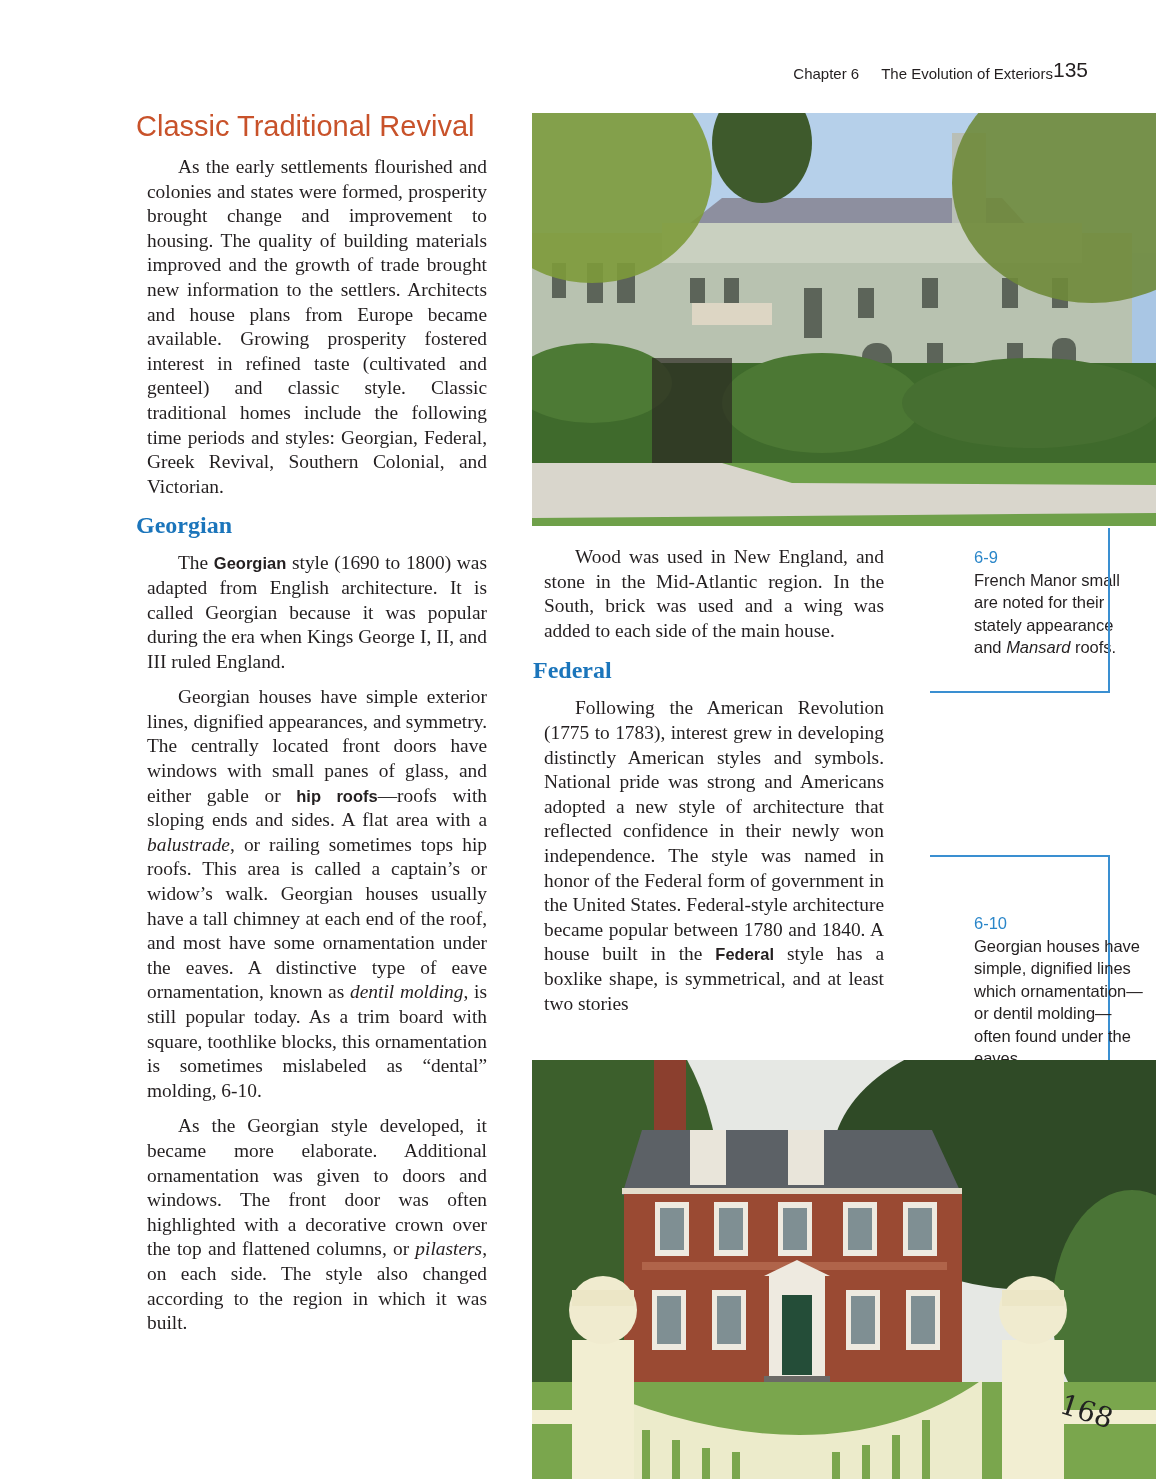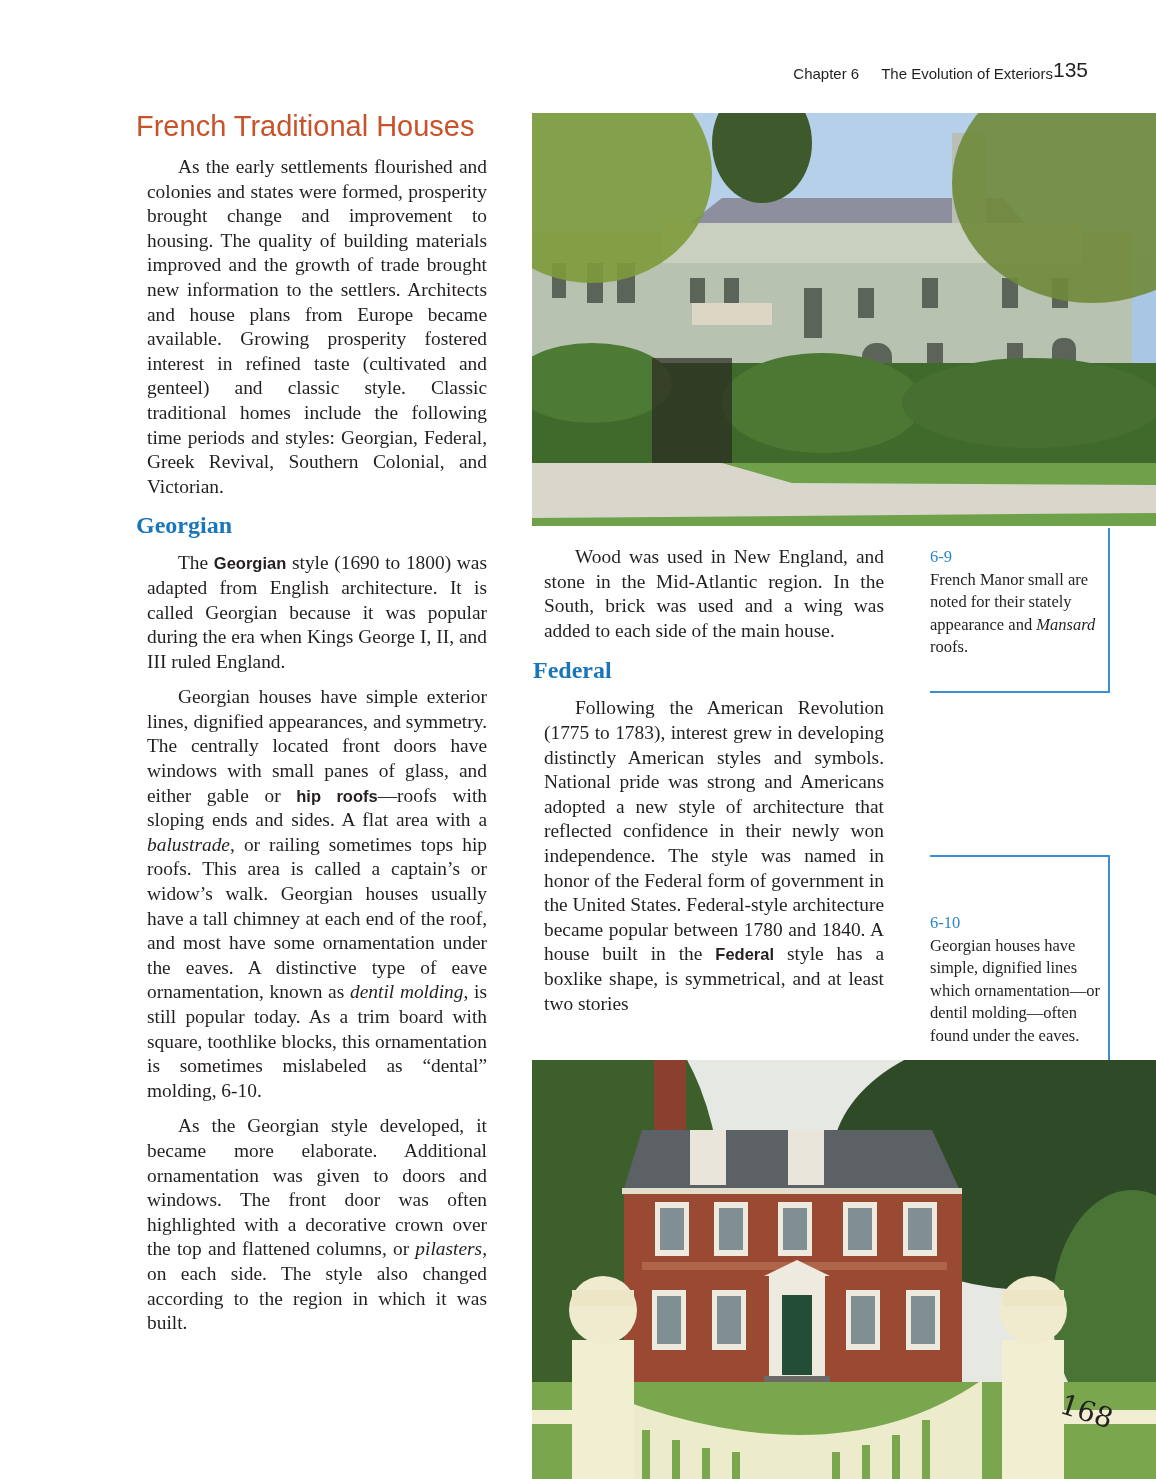--- a/index.html
+++ b/index.html
@@ -21,37 +21,37 @@
   p.body { margin: 11px; text-indent: 31px; hyphens: manual; }
   .kw { font-family: "Liberation Sans", sans-serif; font-weight: bold; font-size: 16.5px; }
   em { font-style: italic; }
 
   
   .photo { position: absolute; overflow: hidden; }
   .photo-top { left: 532px; top: 113px; width: 624px; height: 413px; }
   .photo-bottom { left: 532px; top: 1060px; width: 624px; height: 419px; }
 
   
-  .caption { position: absolute; font-family: Liberation Serif, serif; font-size: 16.5px; line-height: 22.5px; color: #231f20; }
+  .caption { position: absolute; font-family: Liberation Sans, sans-serif; font-size: 16.5px; line-height: 22.5px; color: #231f20; margin-left: 44px; }
   .caption .fig { color: #2a86c9; display: block; }
   .cap1 { left: 930px; top: 546px; width: 170px; }
   .cap2 { left: 930px; top: 912px; width: 170px; }
   .rule { position: absolute; background: #3a8fd1; }
 </style>
 </head>
 <body>
 
 <div class="running-header">
   <span class="chap">Chapter 6</span>
   <span class="ctitle">The Evolution of Exteriors</span>
   <span class="pnum">135</span>
 </div>
 
 <div class="col col-left">
-  <h1 class="section-title">French Traditional Houses</h1>
+  <h1 class="section-title">Classic Traditional Revival</h1>
   <p class="body">As the early settlements flourished and colonies and states were formed, prosperity brought change and improve­ment to housing. The quality of building materials improved and the growth of trade brought new information to the settlers. Architects and house plans from Europe became available. Growing pros­perity fostered interest in refined taste (cultivated and genteel) and classic style. Classic traditional homes include the following time periods and styles: Geor­gian, Federal, Greek Revival, Southern Colonial, and Victorian.</p>
 
   <h2 class="subhead">Georgian</h2>
   <p class="body"><span>The </span><span class="kw">Georgian</span><span> style (1690 to 1800) was adapted from English architecture. It is called Georgian because it was popular during the era when Kings George I, II, and III ruled England.</span></p>
   <p class="body"><span>Georgian houses have simple exterior lines, dignified appearances, and symme­try. The centrally located front doors have windows with small panes of glass, and either gable or </span><span class="kw">hip roofs</span><span>—roofs with sloping ends and sides. A flat area with a </span><em>balustrade</em><span>, or railing sometimes tops hip roofs. This area is called a captain’s or widow’s walk. Georgian houses usually have a tall chimney at each end of the roof, and most have some ornamenta­tion under the eaves. A distinctive type of eave ornamentation, known as </span><em>dentil molding</em><span>, is still popular today. As a trim board with square, toothlike blocks, this ornamentation is sometimes mislabeled as “dental” molding, 6-10.</span></p>
   <p class="body"><span>As the Georgian style developed, it became more elaborate. Additional ornamentation was given to doors and windows. The front door was often highlighted with a decorative crown over the top and flattened columns, or </span><em>pilasters</em><span>, on each side. The style also changed according to the region in which it was built.</span></p>
 </div>
 
 <div class="col col-mid-top">
   <p class="body">Wood was used in New England, and stone in the Mid-Atlantic region. In the South, brick was used and a wing was added to each side of the main house.</p>

